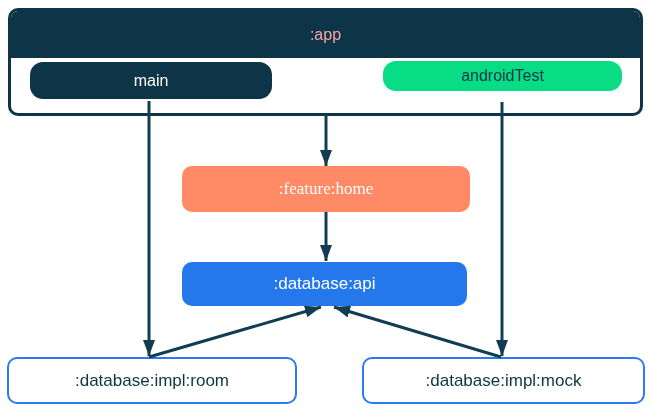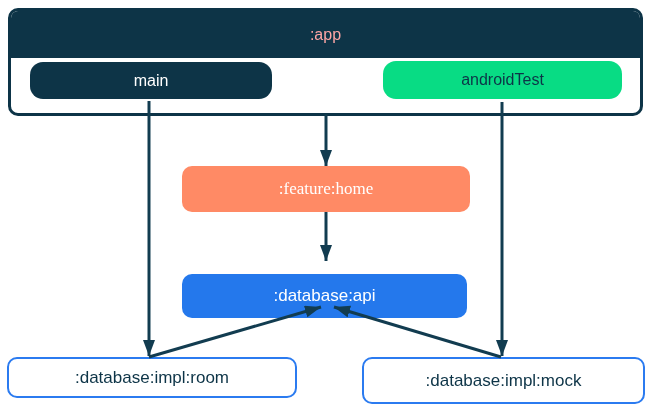--- a/index.html
+++ b/index.html
@@ -64,21 +64,21 @@
     top: 4px;
     width: 242px;
     height: 37px;
     background: var(--navy);
     color: #ffffff;
   }
   .node-android-test {
     left: 372px;
     top: 3px;
     width: 239px;
-    height: 38px;
+    height: 30px;
     background: var(--green);
     color: var(--navy);
   }
   .node-feature-home {
     left: 182px;
     top: 166px;
     width: 288px;
     height: 46px;
     background: var(--coral);
     color: #ffffff;
@@ -88,35 +88,34 @@
   }
   .node-database-api {
     left: 182px;
     top: 262px;
     width: 285px;
     height: 44px;
     background: var(--blue);
     color: #ffffff;
     border-radius: 10px;
     font-size: 17px;
-    margin-top: 12px;
   }
   .impl {
     background: #ffffff;
     border: 2.5px solid var(--border-blue);
     color: var(--navy);
     border-radius: 10px;
     font-size: 17px;
     box-sizing: border-box;
   }
   .node-database-impl-room {
     left: 7px;
     top: 357px;
     width: 290px;
-    height: 41px;
+    height: 47px;
   }
   .node-database-impl-mock {
     left: 362px;
     top: 357px;
     width: 283px;
     height: 47px;
     text-align: right;
   }
   .edges-svg {
     position: absolute;

